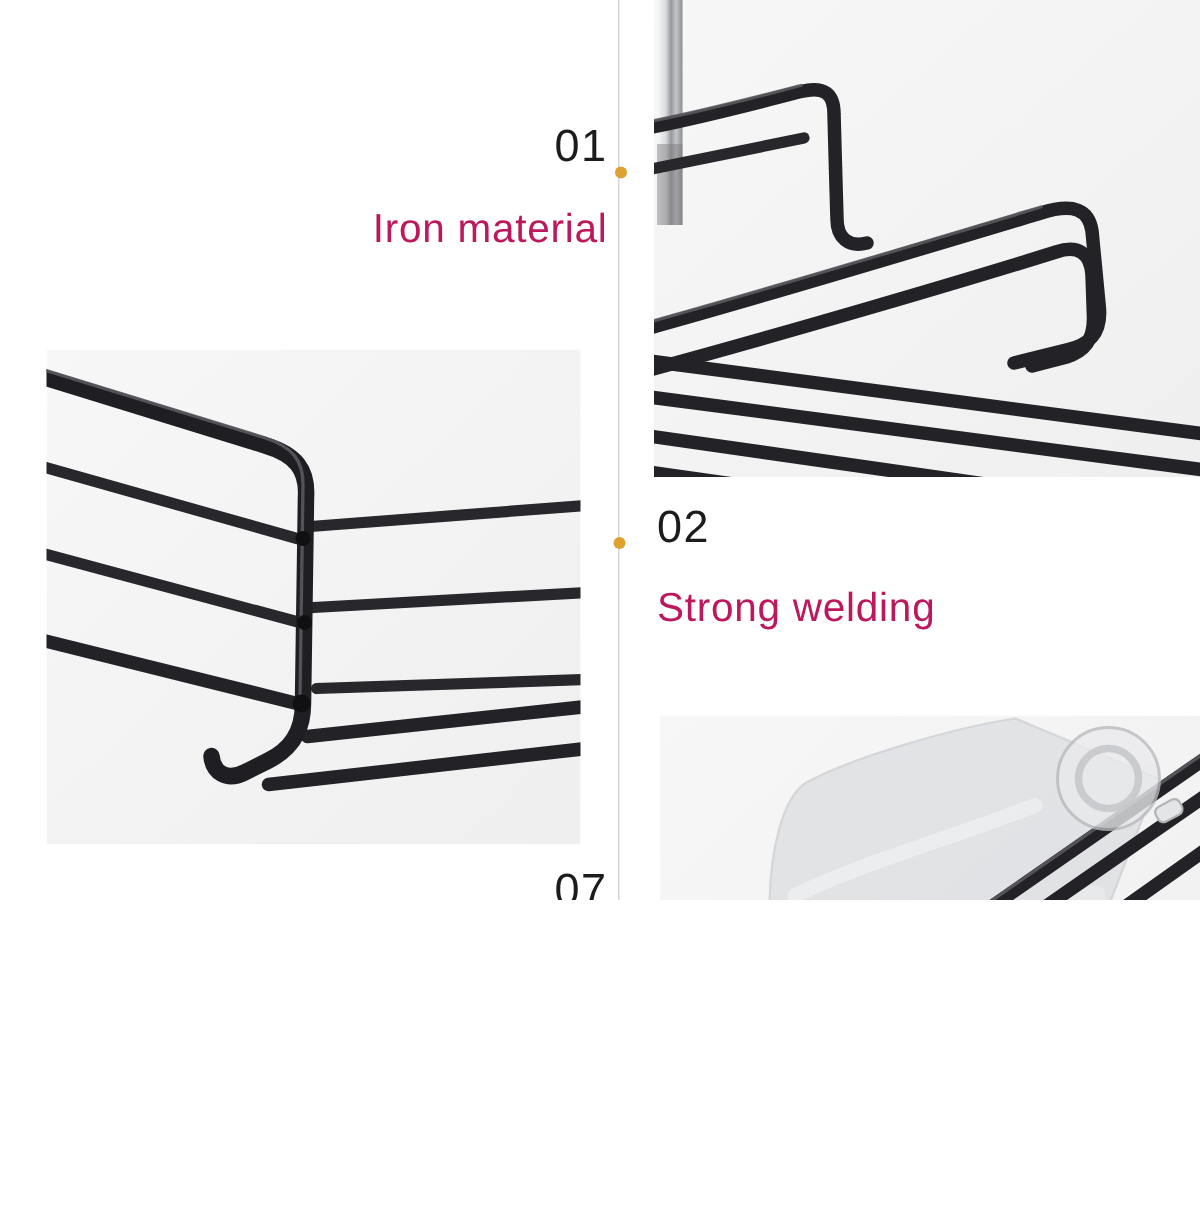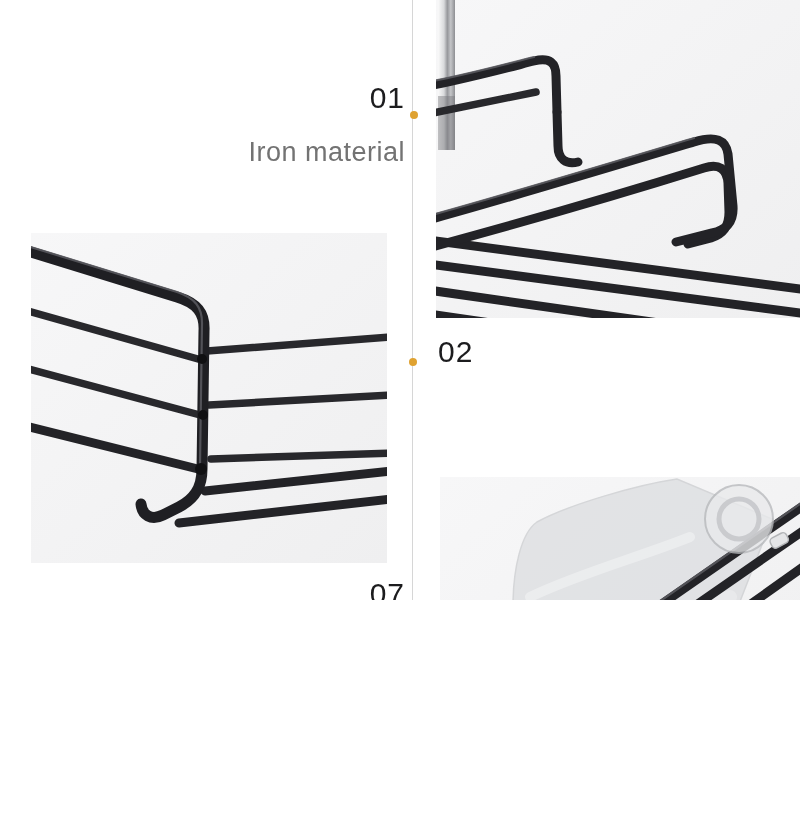--- a/index.html
+++ b/index.html
@@ -7,21 +7,21 @@
     position:relative;width:800px;height:600px;overflow:hidden;background:#ffffff;
     font-family:"Liberation Sans",sans-serif;color:#1c1c1e;
   }
   .divider{position:absolute;left:412px;top:0;width:1px;height:803px;background:#d6d6d6;}
   .photo{position:absolute;margin:0;padding:0;line-height:0;}
   .photo svg{display:block;width:100%;height:100%;}
   .photo-iron{left:436px;top:0;width:364px;height:318px;}
   .photo-weld{left:31px;top:233px;width:356px;height:330px;}
   .photo-buckle{left:440px;top:477px;width:360px;height:328px;}
   .feat-num{position:absolute;font-size:30px;line-height:1;letter-spacing:1px;color:#1c1c1e;}
-  .feat-label{position:absolute;font-size:27px;line-height:1.15;letter-spacing:.5px;color:#737373;}
+  .feat-label{position:absolute;font-size:27px;line-height:1.15;letter-spacing:.5px;color:#be185d;}
   .align-right{right:395px;text-align:right;}
   .align-left{left:438px;text-align:left;}
   .num-1{top:83px;}
   .label-1{top:137px;}
   .num-2{top:337px;}
   .label-2{top:390px;}
   .num-3{top:579px;}
   .label-3{top:637px;}
   .dot{position:absolute;width:8px;height:8px;border-radius:50%;background:#dfa231;}
   .dot-1{left:410px;top:111px;}
@@ -138,17 +138,18 @@
       </g>
     </svg>
   </figure>
 
   <div class="feat-num align-right num-1">01</div>
   <span class="dot dot-1"></span>
   <div class="feat-label align-right label-1">Iron material</div>
 
   <div class="feat-num align-left num-2">02</div>
   <span class="dot dot-2"></span>
+  <div class="feat-label align-left label-2">Strong welding</div>
 
   <div class="feat-num align-right num-3">07</div>
   <span class="dot dot-3"></span>
 
 </div>
 
 </body></html>

